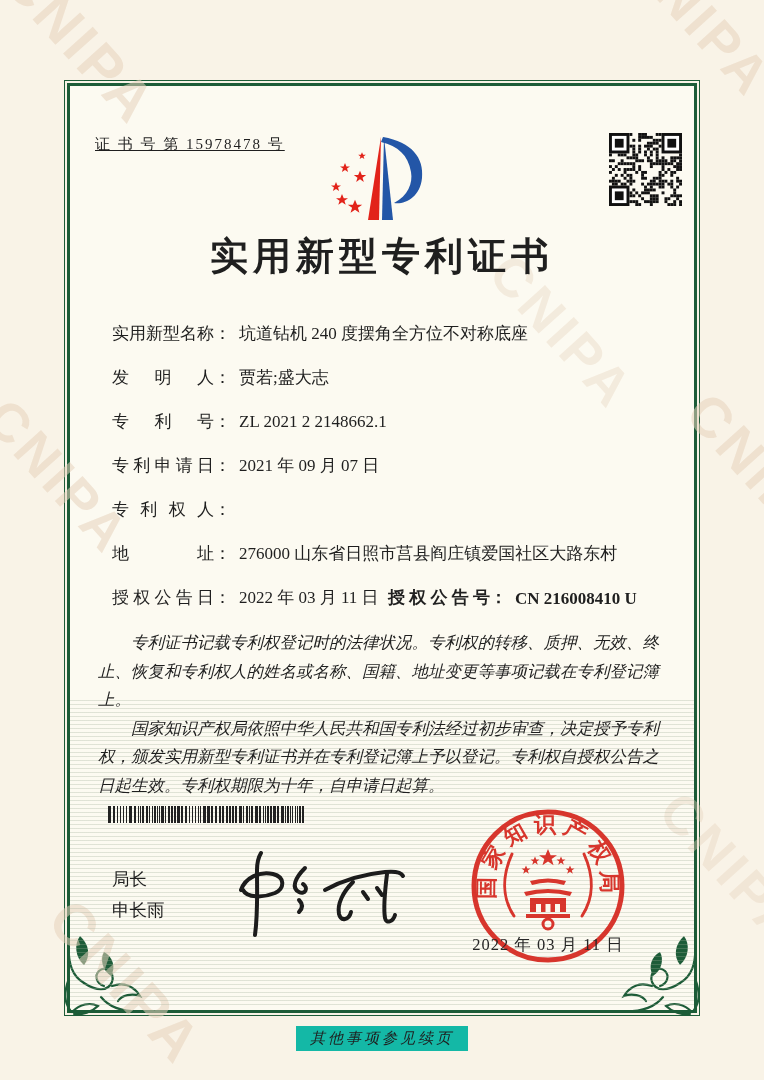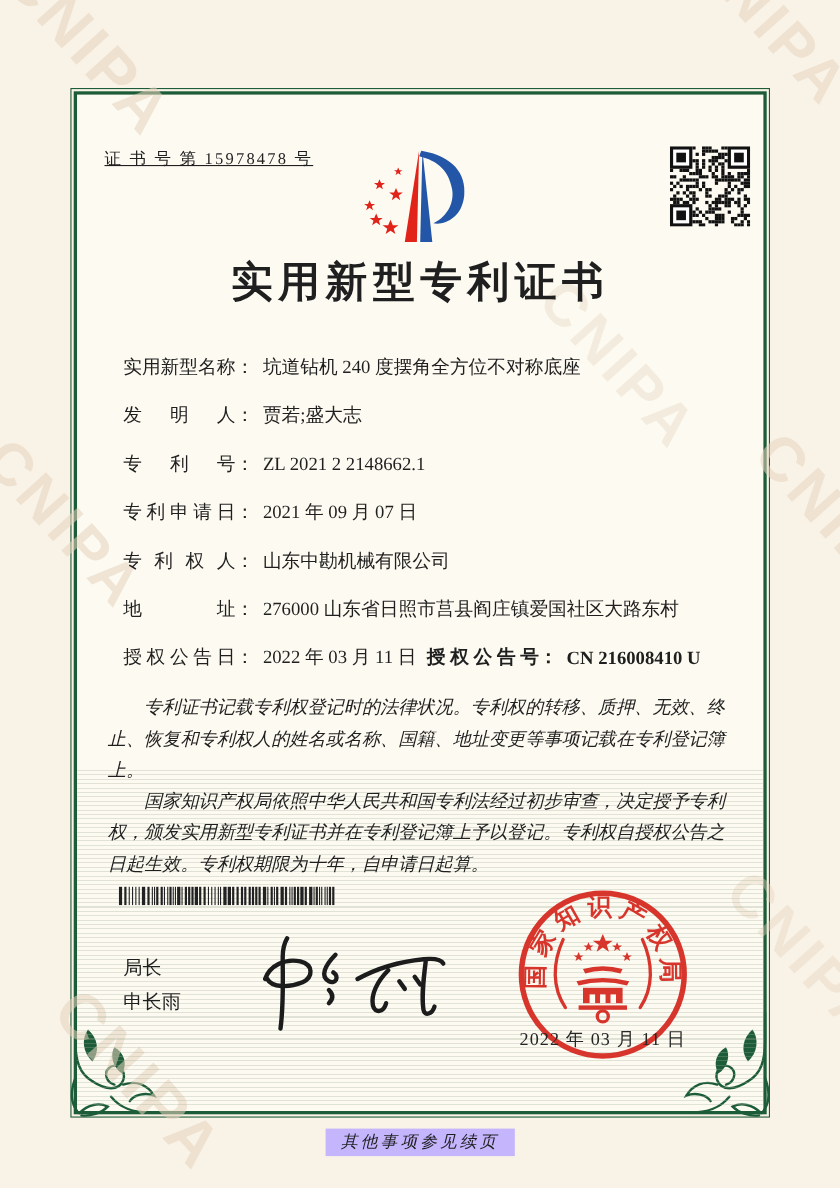--- a/index.html
+++ b/index.html
@@ -30,21 +30,21 @@
   
   .paras{left:98px;top:629px;width:574px;font-size:16.5px;line-height:28.5px;font-style:italic;}
   .paras p{margin:0;text-indent:2em;}
   
   .signer{left:112px;top:864px;font-family:"Liberation Sans","DejaVu Sans",sans-serif;
           font-size:17.5px;line-height:31px;}
   .seal-date{left:462px;top:934px;width:172px;text-align:center;font-size:16.5px;
              letter-spacing:1px;color:#262626;}
   .page-info{left:67px;top:980px;width:630px;text-align:center;font-size:14.5px;letter-spacing:2px;}
   .continuation{left:0;top:1026px;width:764px;text-align:center;font-size:15px;font-style:italic;}
-  .continuation span{display:inline-block;background:#c4b5fd;padding:3px 14px;letter-spacing:3px;}
+  .continuation span{display:inline-block;background:#14b8a6;padding:3px 14px;letter-spacing:3px;}
   svg{display:block;}
 </style>
 </head>
 <body>
 
 <div class="page">
 
   <span class="wm" style="left:-18px;top:8px;font-size:58px;">CNIPA</span>
   <span class="wm" style="left:608px;top:-12px;font-size:54px;">CNIPA</span>
   <span class="wm" style="left:470px;top:300px;font-size:54px;opacity:.38;">CNIPA</span>
@@ -356,21 +356,20 @@
         <span class="field-value">ZL 2021 2 2148662.1</span>
       </div>
       <div class="frow">
         <span class="field-label">专利申请日</span>
           <span>：</span>
         <span class="field-value">2021 年 09 月 07 日</span>
       </div>
       <div class="frow">
         <span class="field-label">专利权人</span>
           <span>：</span>
-        <span class="field-value">山东中勘机械有限公司</span>
       </div>
       <div class="frow">
         <span class="field-label">地址</span>
           <span>：</span>
         <span class="field-value">276000  山东省日照市莒县阎庄镇爱国社区大路东村</span>
       </div>
       <div class="frow">
         <span class="field-label">授权公告日</span>
           <span>：</span>
         <span class="field-value">2022 年 03 月 11 日</span>

